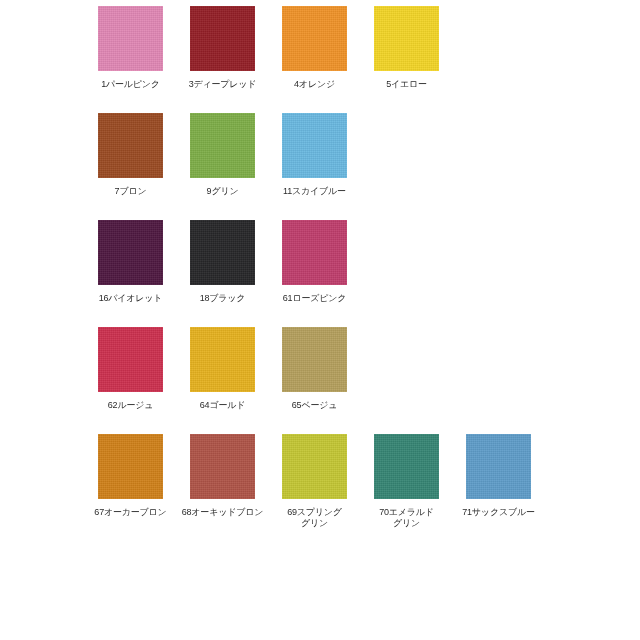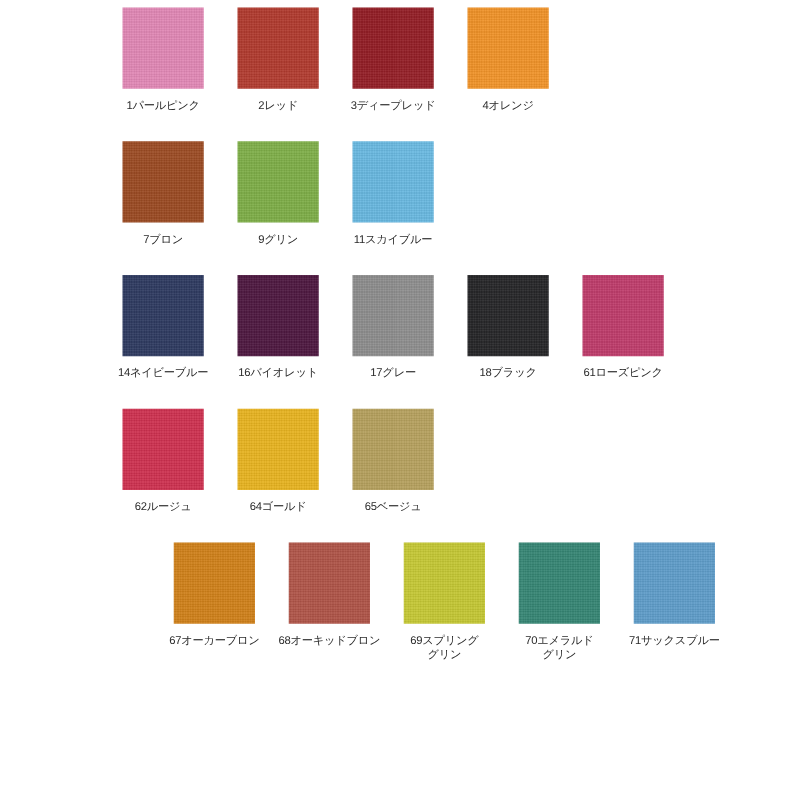--- a/index.html
+++ b/index.html
@@ -24,21 +24,21 @@
   }
 
   .swatch-row {
     display: flex;
     justify-content: flex-start;
     padding-left: 98px;
     box-sizing: border-box;
   }
 
   .swatch-row.row-h-std { height: 107px; }
-  .swatch-row.row-h-tall { height: 112px; margin-left: 41px; }
+  .swatch-row.row-h-tall { height: 112px; }
 
   .swatch-cell {
     width: 65px;
     margin-right: 27px;
     display: flex;
     flex-direction: column;
     align-items: center;
   }
 
   .swatch-chip {
@@ -74,60 +74,52 @@
 <body>
 
 <div id="swatch-chart">
 
   <div class="swatch-row row-h-std">
     <div class="swatch-cell">
       <span class="swatch-chip" style="background-color: rgb(224, 135, 180);"></span>
       <span class="swatch-label">1パールピンク</span>
     </div>
     <div class="swatch-cell">
-      <span class="swatch-chip" style="background-color: rgb(176, 58, 46);"></span>
-      <span class="swatch-label">2レッド</span>
-    </div>
-    <div class="swatch-cell">
       <span class="swatch-chip" style="background-color: rgb(147, 30, 38);"></span>
       <span class="swatch-label">3ディープレッド</span>
     </div>
     <div class="swatch-cell">
       <span class="swatch-chip" style="background-color: rgb(239, 146, 40);"></span>
       <span class="swatch-label">4オレンジ</span>
+    </div>
+    <div class="swatch-cell">
+      <span class="swatch-chip" style="background-color: rgb(242, 212, 38);"></span>
+      <span class="swatch-label">5イエロー</span>
     </div>
   </div>
 
   <div class="swatch-row row-h-std">
     <div class="swatch-cell">
       <span class="swatch-chip" style="background-color: rgb(154, 74, 34);"></span>
       <span class="swatch-label">7ブロン</span>
     </div>
     <div class="swatch-cell">
       <span class="swatch-chip" style="background-color: rgb(125, 173, 71);"></span>
       <span class="swatch-label">9グリン</span>
     </div>
     <div class="swatch-cell">
       <span class="swatch-chip" style="background-color: rgb(105, 184, 224);"></span>
       <span class="swatch-label">11スカイブルー</span>
     </div>
   </div>
 
   <div class="swatch-row row-h-std">
     <div class="swatch-cell">
-      <span class="swatch-chip" style="background-color: rgb(46, 58, 96);"></span>
-      <span class="swatch-label">14ネイビーブルー</span>
-    </div>
-    <div class="swatch-cell">
       <span class="swatch-chip" style="background-color: rgb(78, 24, 64);"></span>
       <span class="swatch-label">16バイオレット</span>
-    </div>
-    <div class="swatch-cell">
-      <span class="swatch-chip" style="background-color: rgb(142, 142, 142);"></span>
-      <span class="swatch-label">17グレー</span>
     </div>
     <div class="swatch-cell">
       <span class="swatch-chip" style="background-color: rgb(38, 38, 40);"></span>
       <span class="swatch-label">18ブラック</span>
     </div>
     <div class="swatch-cell">
       <span class="swatch-chip" style="background-color: rgb(191, 61, 108);"></span>
       <span class="swatch-label">61ローズピンク</span>
     </div>
   </div>

